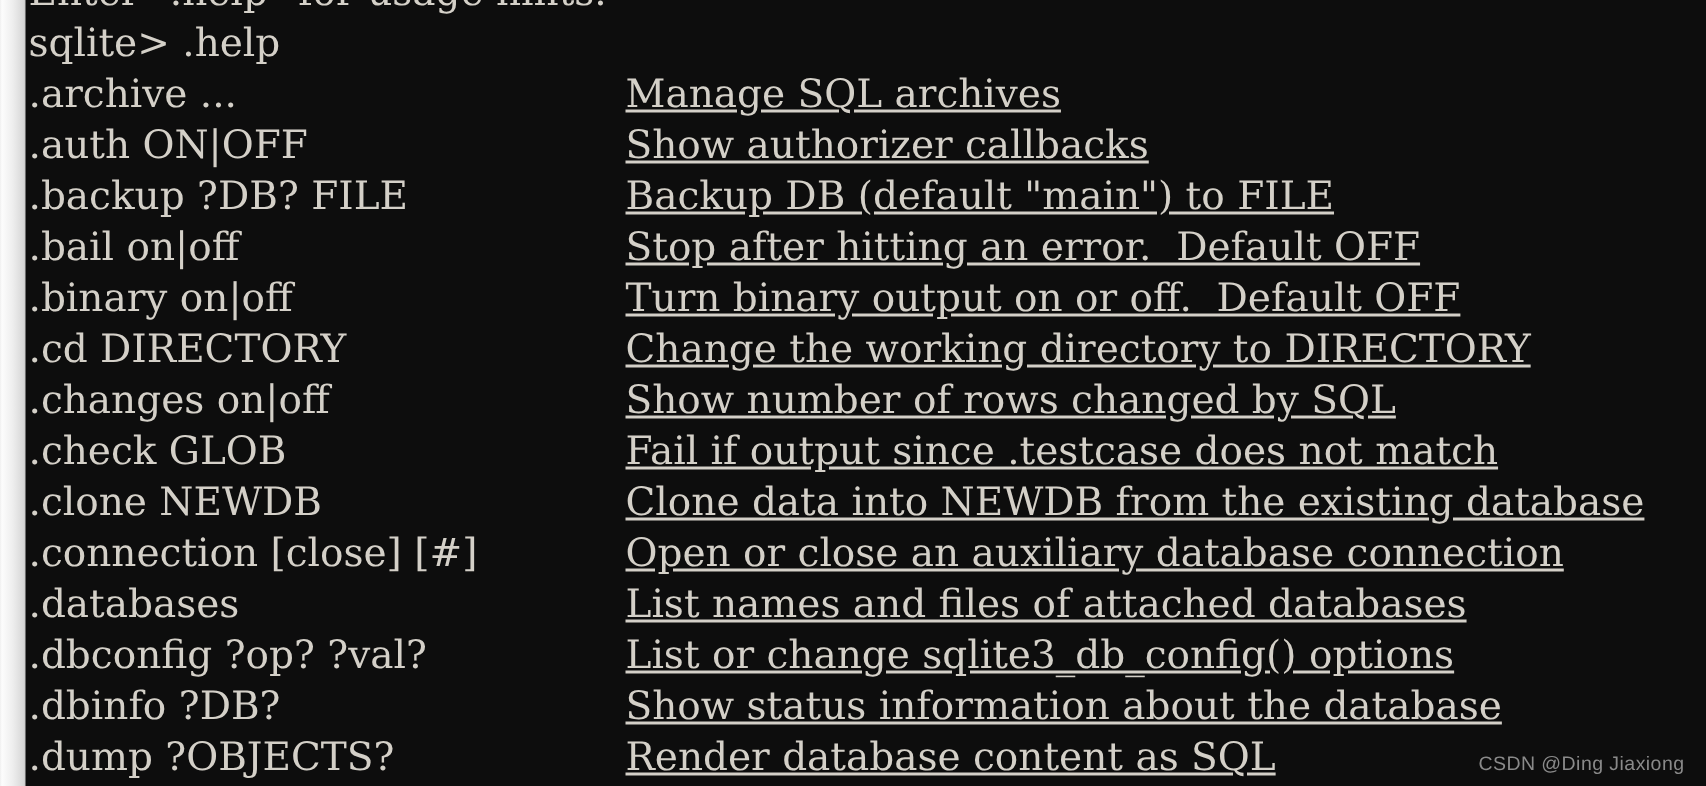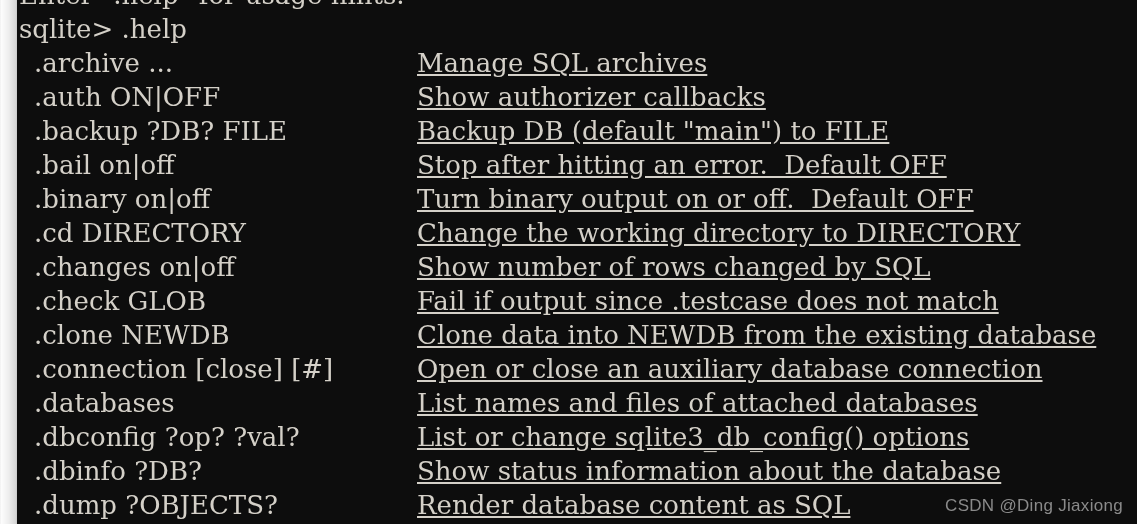--- a/index.html
+++ b/index.html
@@ -62,21 +62,20 @@
     white-space: pre;
     font-family: "DejaVu Serif", "Liberation Serif", serif;
     font-size: 26px;
     color: #d4d0c8;
   }
   .cmd {
     position: absolute;
     left: 1px;
     top: 0;
     white-space: pre;
-    margin-left: 15px;
   }
   .desc {
     position: absolute;
     left: 399px;
     top: 0;
     white-space: pre;
     text-decoration: underline;
   }
   .plain {
     position: absolute;
@@ -85,21 +84,21 @@
     white-space: pre;
   }
 
   
   #watermark {
     position: absolute;
     right: 14px;
     bottom: 8px;
     color: #8a8a8a;
     font-family: "Liberation Sans", "DejaVu Sans", sans-serif;
-    font-size: 17px;
+    font-size: 13px;
     letter-spacing: 0.3px;
     z-index: 8;
     pointer-events: none;
   }
 </style>
 </head>
 <body>
 
 <div id="screen">
 

